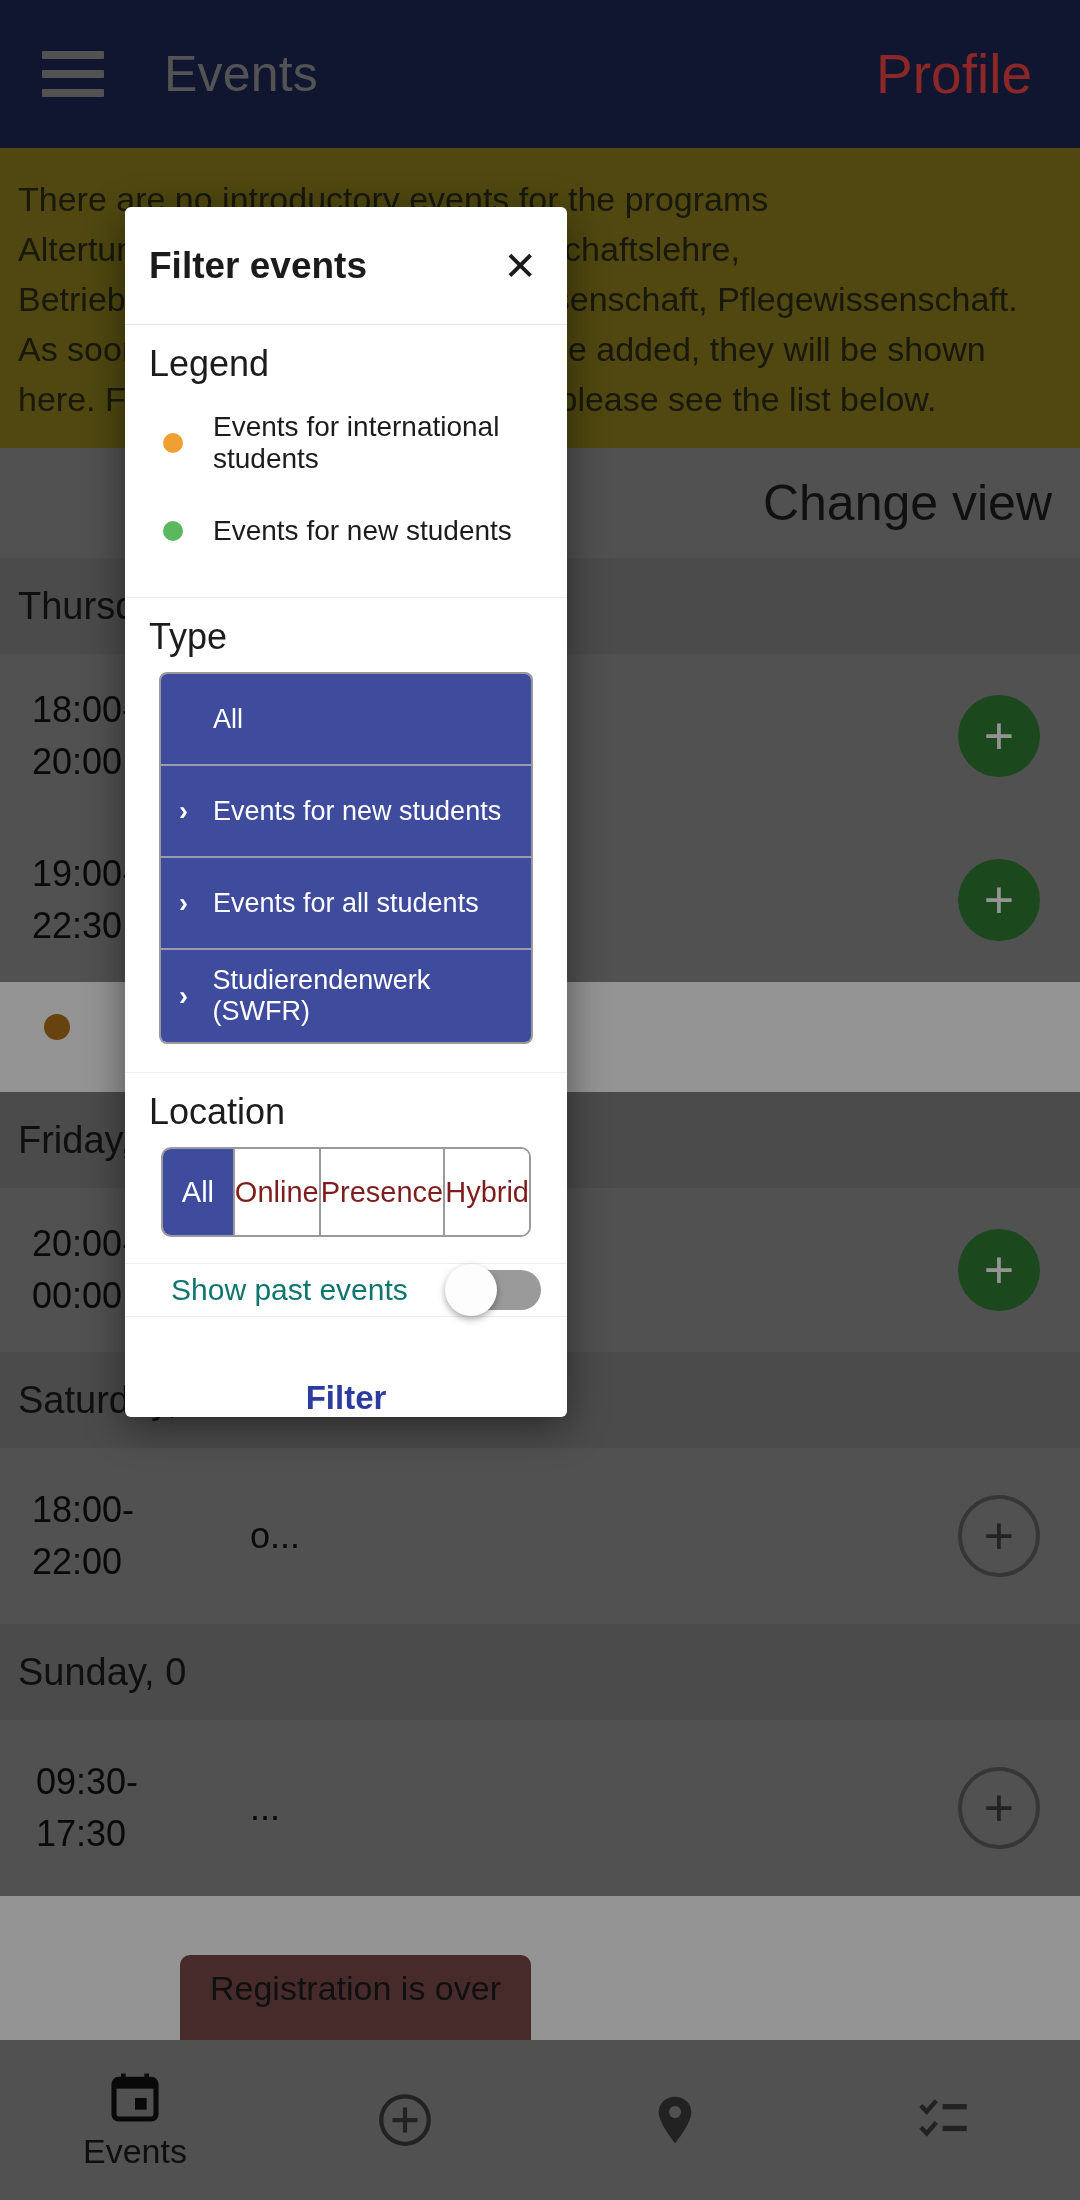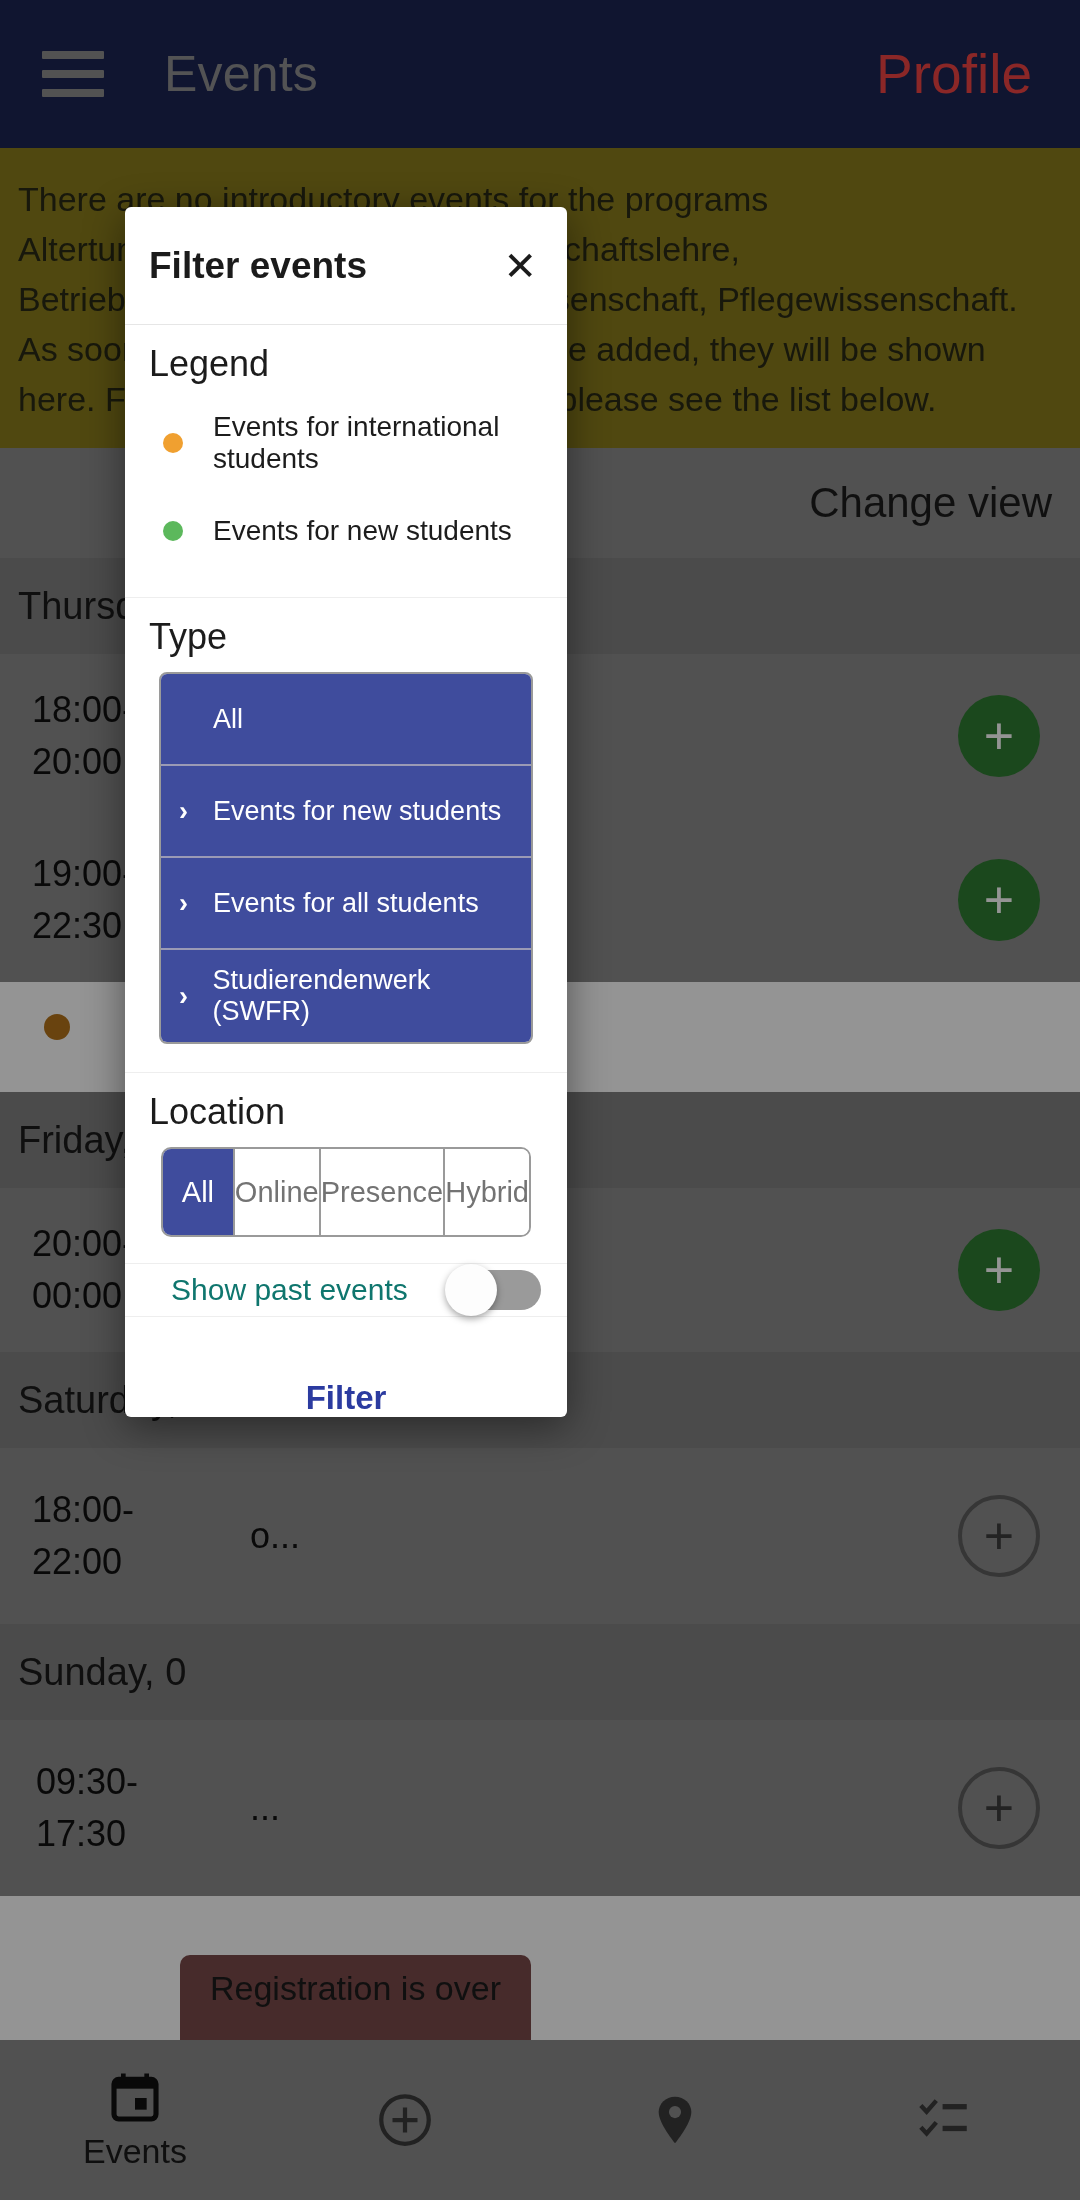--- a/index.html
+++ b/index.html
@@ -31,21 +31,21 @@
     padding: 26px 18px 0 18px;
     font-size: 34px; line-height: 50px;
     overflow: hidden;
   }
 
   .toolbar {
     position: absolute; top: 448px; left: 0; width: 1080px; height: 110px;
     background: #8c8c8c;
     display:flex; align-items:center; justify-content:flex-end;
   }
-  .toolbar-change-view { font-size: 42px; color: #1d1d1d; margin-right: 28px; }
+  .toolbar-change-view { font-size: 50px; color: #1d1d1d; margin-right: 28px; }
 
   .day-header {
     position:absolute; left:0; width:1080px; height: 96px; background:#828282;
     display:flex; align-items:center; padding-left: 18px;
     font-size: 38px; color:#1a1a1a;
   }
   .ev-row {
     position:absolute; left:0; width:1080px; background:#8c8c8c;
     display:flex; align-items:center;
   }
@@ -112,21 +112,21 @@
   .type-item:last-child { border-bottom: none; }
   .type-chevron { font-size: 27px; font-weight: 700; width: 34px; }
   .type-label { }
 
   .seg {
     display:flex; margin: 4px 12px 4px 12px;
     border: 2px solid #9a9a9a; border-radius: 10px; overflow:hidden;
   }
   .seg-btn {
     flex:1; height: 86px; display:flex; align-items:center; justify-content:center;
-    font-size: 29px; color:#737373; background:#fff; border-right:2px solid #9a9a9a;
+    font-size: 29px; color:#7f1d1d; background:#fff; border-right:2px solid #9a9a9a;
   }
   .seg-btn:last-child { border-right: none; }
   .seg-btn.active { background:#3f4c9d; color:#ffffff; }
 
   .toggle-row { display:flex; align-items:center; justify-content:space-between; height: 172px; padding: 0 26px 0 46px; border-bottom:1px solid #eee; }
   .toggle-label { font-size: 30px; color:#0f766e; }
   .switch { position:relative; width: 96px; height: 44px; }
   .switch .track { position:absolute; right:0; top:2px; width: 82px; height:40px; background:#9a9a9a; border-radius: 20px; }
   .switch .knob { position:absolute; left:0; top:-4px; width: 52px; height:52px; border-radius:50%; background:#fdfdfd; box-shadow: 0 3px 7px rgba(0,0,0,.35); }
 

